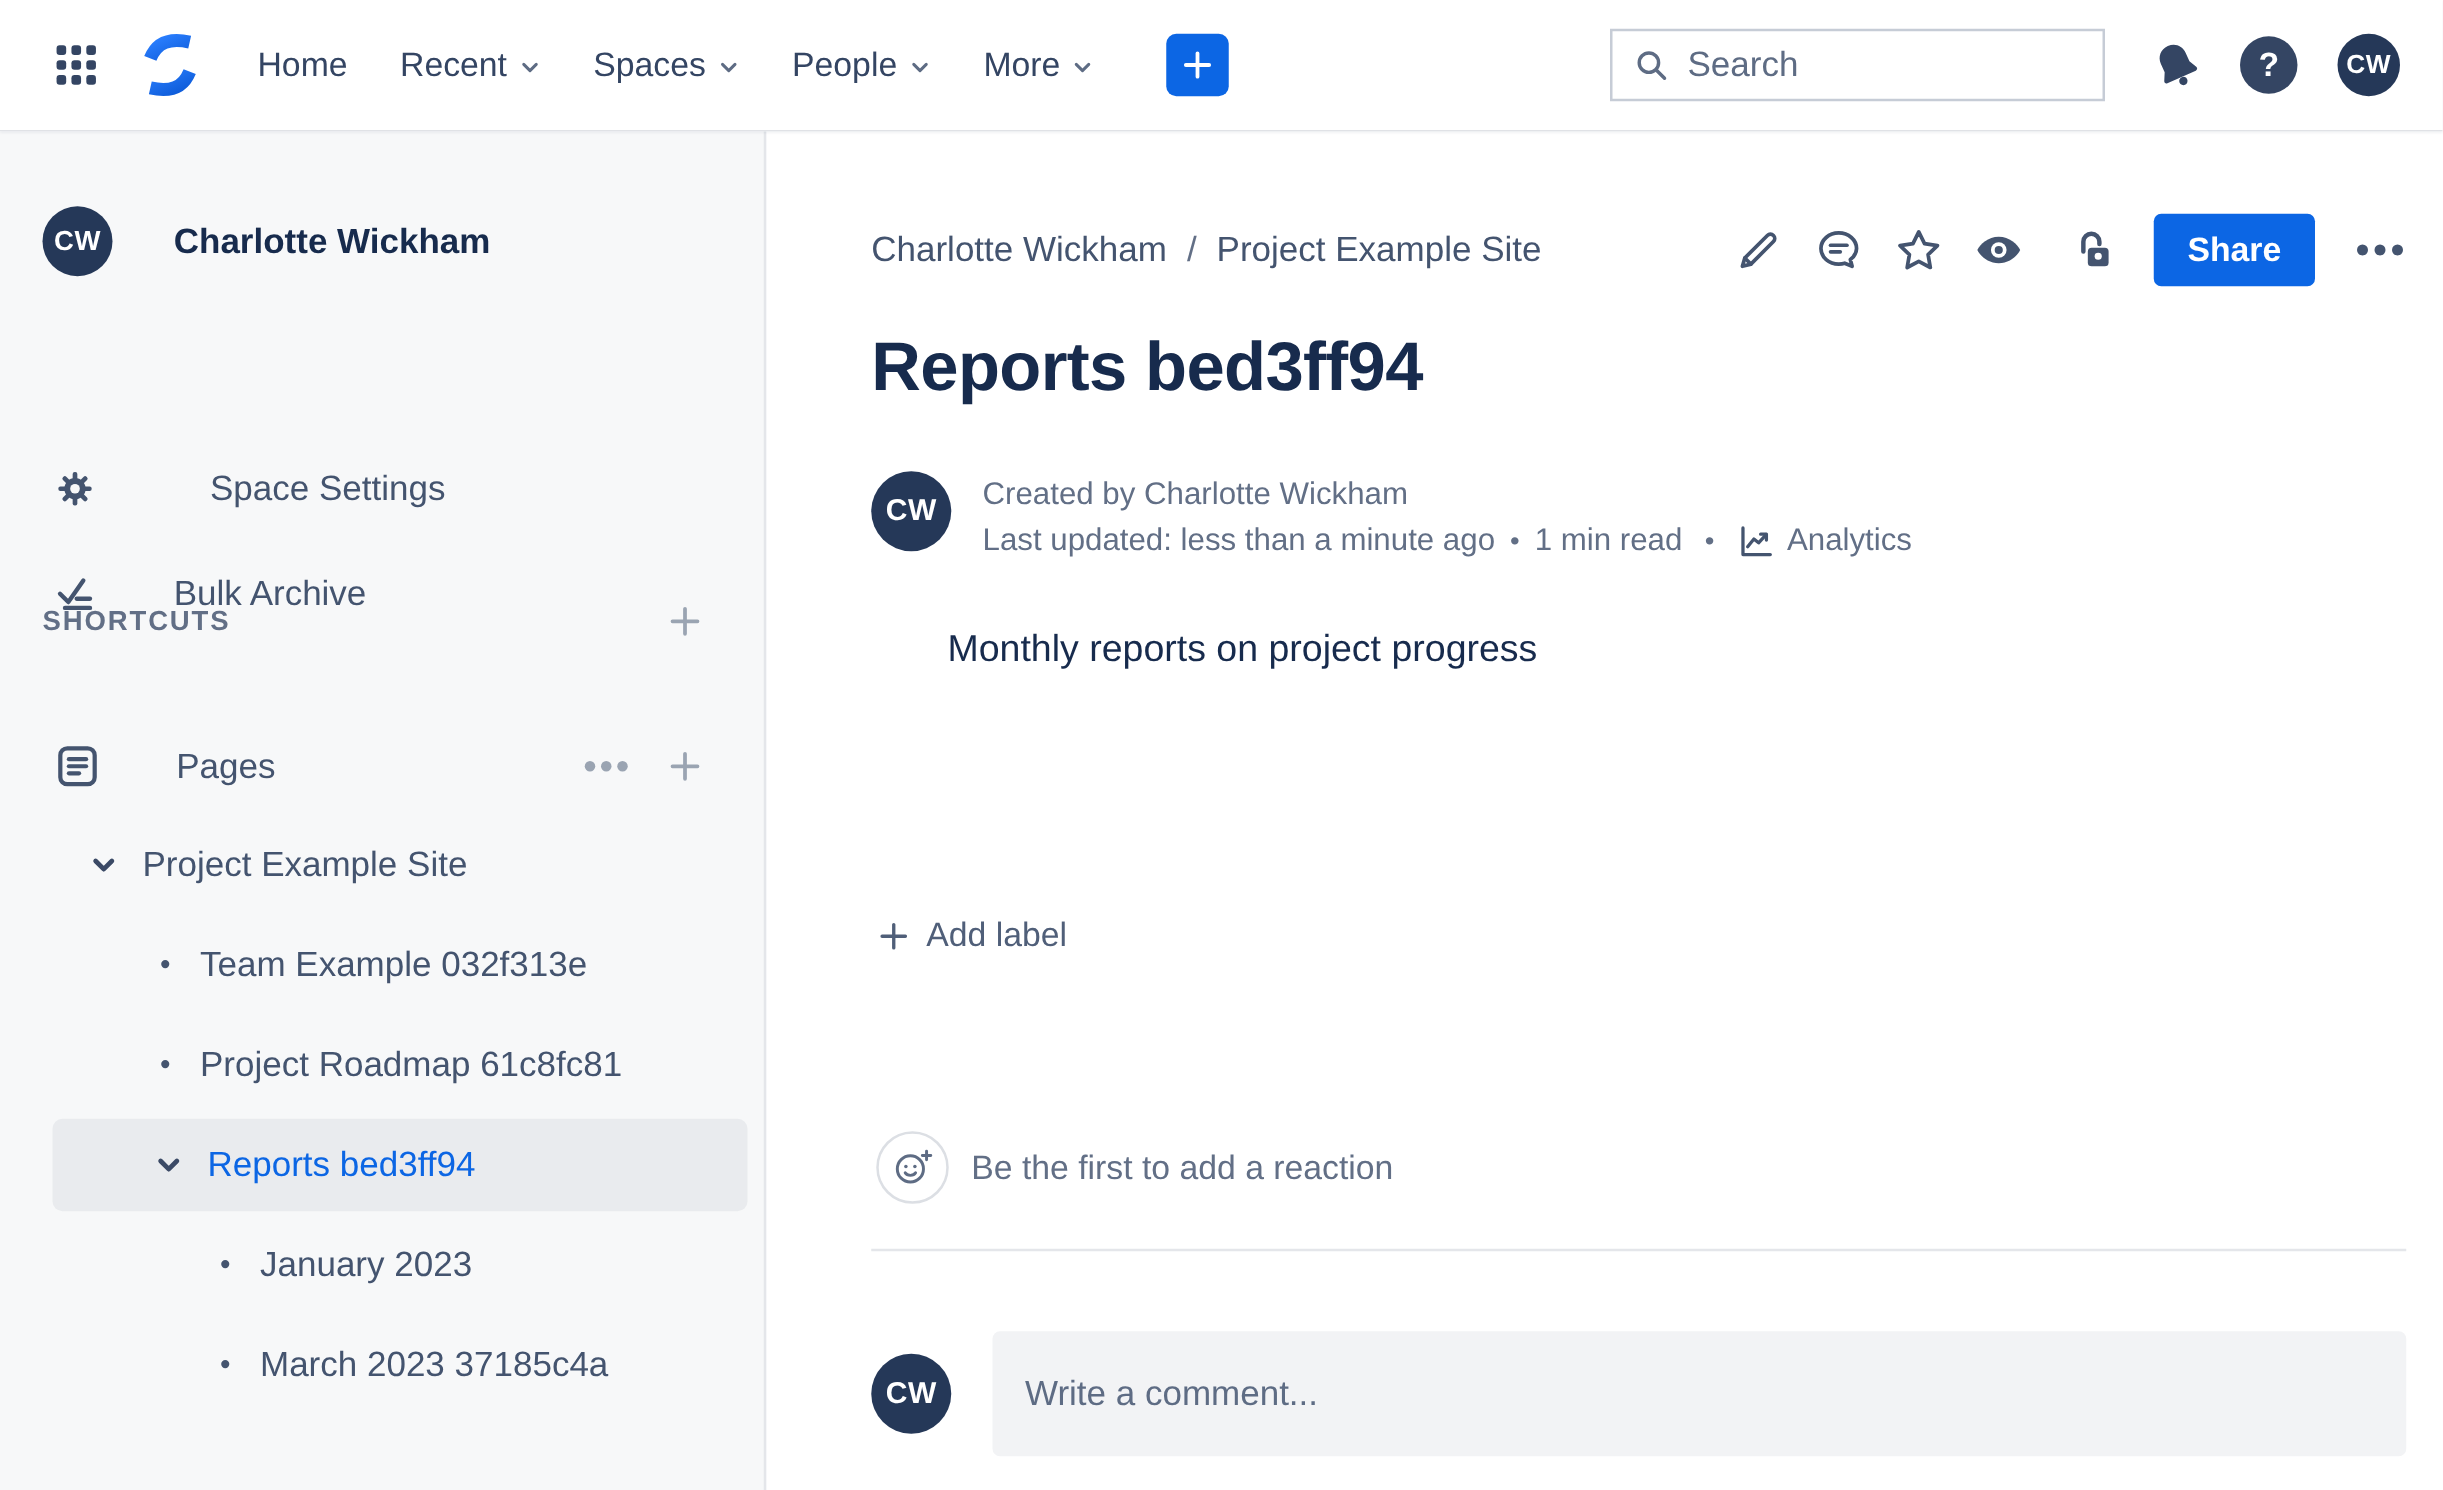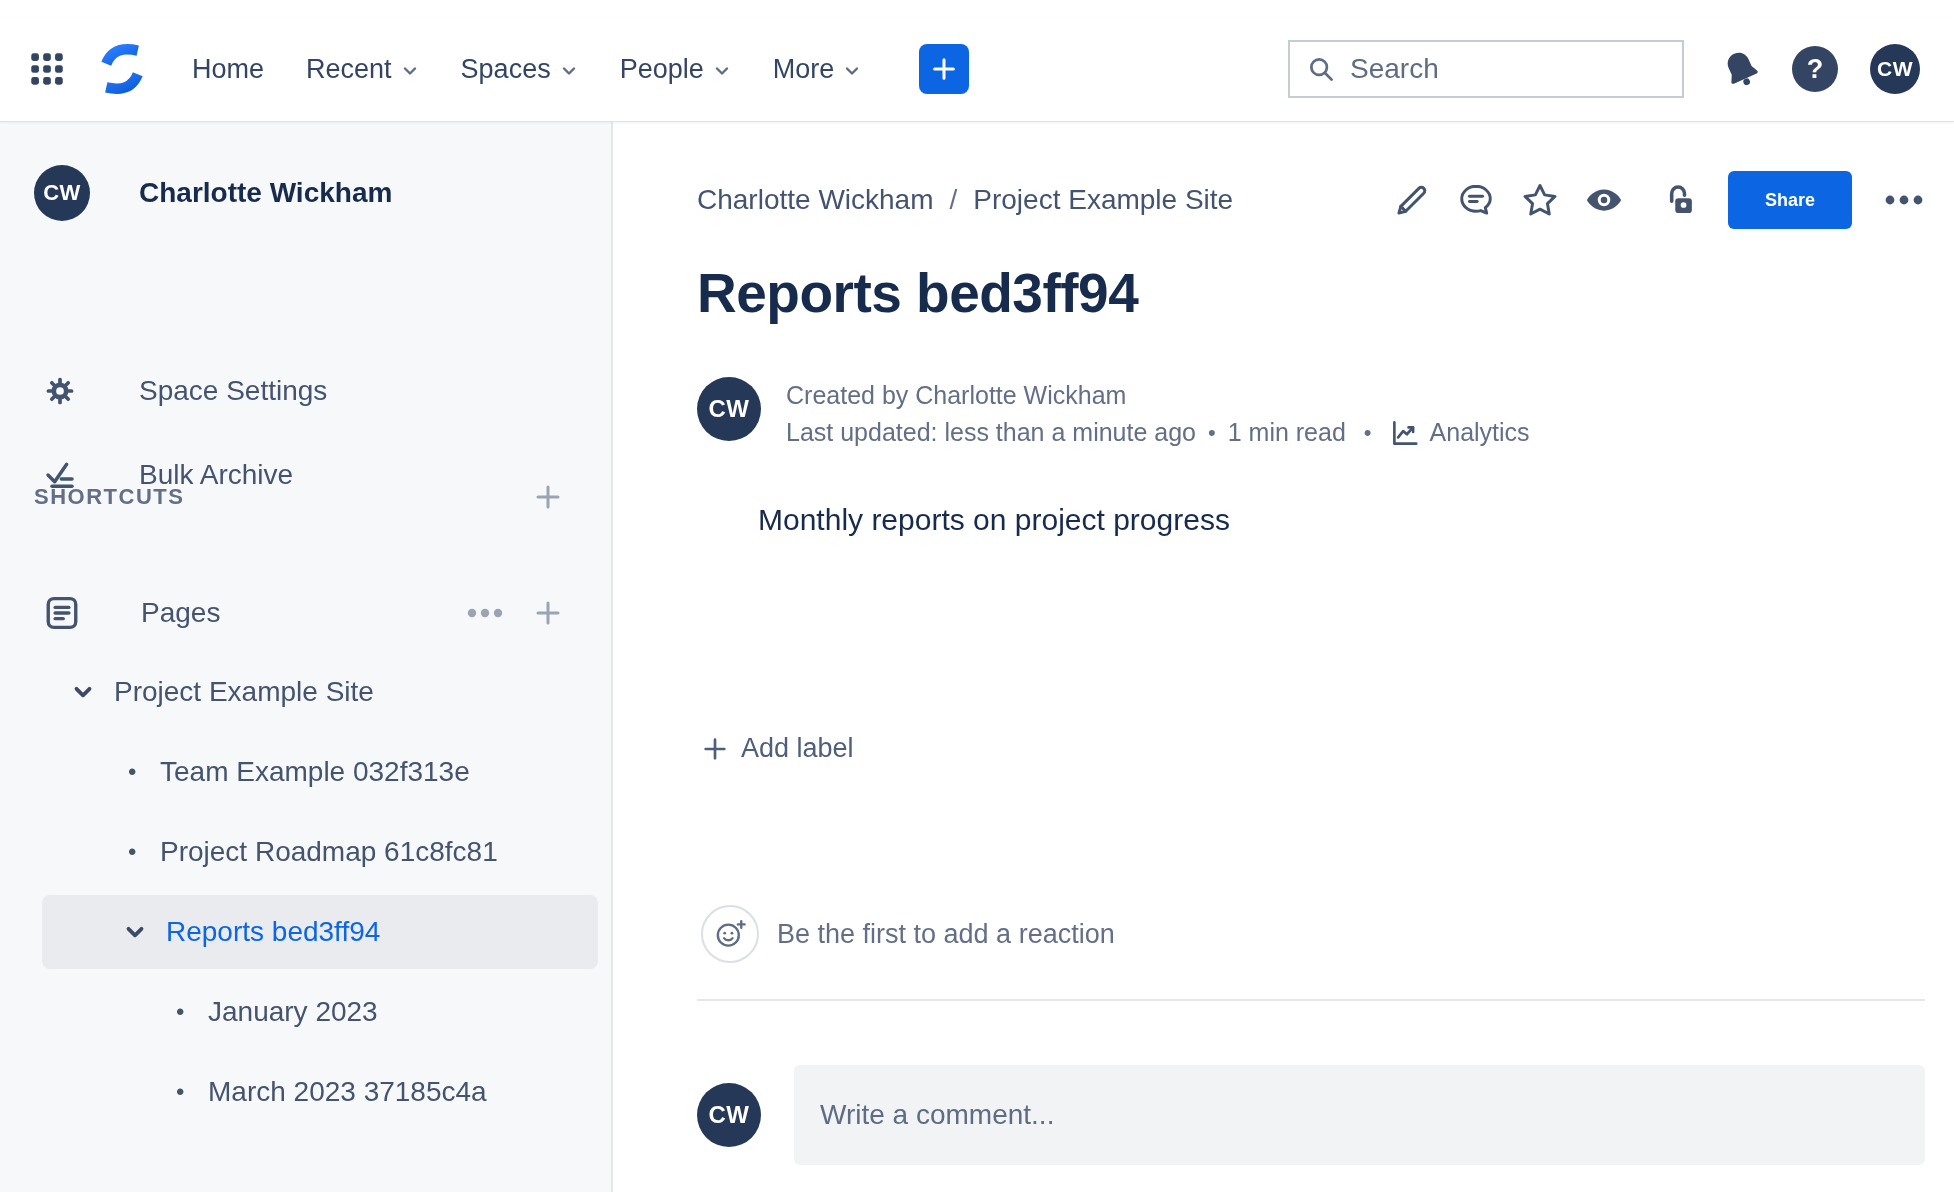--- a/index.html
+++ b/index.html
@@ -1,22 +1,22 @@
 <!DOCTYPE html>
 <html><head>
 <meta charset="utf-8">
 <style>
   * { margin:0; padding:0; box-sizing:border-box; }
   html,body { width:1954px; height:1192px; overflow:hidden; background:#fff;
               font-family:"Liberation Sans", sans-serif; }
   svg { display:block; }
 
   
-  .navbar { position:absolute; left:0; top:17px; width:1954px; height:105px; background:#fff;
-            display:flex; align-items:center; padding:0 34px 0 26px; z-index:5;
+  .navbar { position:absolute; left:0; top:0; width:1954px; height:105px; background:#fff;
+            display:flex; align-items:center; padding:0 34px 0 40px; z-index:5;
             border-bottom:1px solid #E0E2E6; box-shadow:0 1px 2px rgba(9,30,66,.06); }
   .icon-btn { display:flex; align-items:center; justify-content:center; cursor:pointer; background:none; border:none; }
   .nav-logo { margin-left:26px; }
   .nav-link { display:flex; align-items:center; margin-left:42px; font-size:27px; font-weight:500;
               color:#344563; cursor:pointer; white-space:nowrap; }
   .nav-link .chev { margin-left:9px; margin-top:4px; color:#5E6C84; }
   .create-btn { margin-left:58px; width:50px; height:50px; border-radius:8px; background:#0C66E4;
                 display:flex; align-items:center; justify-content:center; border:none; cursor:pointer; }
   .searchbox { margin-left:auto; width:396px; height:58px; border:2px solid #C6CCD6; border-radius:0;
                background:#fff; display:flex; align-items:center; padding:0 16px; }
@@ -58,22 +58,22 @@
   .trow.selected .tlbl { color:#0C66E4; font-weight:500; }
 
   
   .main { position:absolute; left:615px; top:105px; width:1339px; height:1087px; background:#fff; }
   .page-header { position:absolute; left:82px; right:28px; top:65px; height:60px; display:flex; align-items:center; }
   .breadcrumb { display:flex; align-items:center; font-size:28px; color:#44546F; }
   .crumb { cursor:pointer; white-space:nowrap; }
   .crumb-sep { margin:0 16px; color:#626F86; }
   .actions { margin-left:auto; display:flex; align-items:center; }
   .act-ic { width:44px; height:44px; margin-left:20px; color:#44546F; }
-  .share-btn { margin:0 26px; height:58px; padding:0 37px; background:#0C66E4; color:#fff; border:none;
-               border-radius:6px; font-size:18px; font-weight:700; cursor:pointer; font-family:inherit; }
+  .share-btn { margin:0 26px; height:58px; padding:0 27px; background:#0C66E4; color:#fff; border:none;
+               border-radius:6px; font-size:27px; font-weight:700; cursor:pointer; font-family:inherit; }
   .page-title { position:absolute; left:82px; top:156px; font-size:55px; font-weight:700; color:#172B4D;
                 letter-spacing:-.5px; }
   .byline { position:absolute; left:82px; top:272px; display:flex; }
   .byline .avatar { width:64px; height:64px; font-size:24px; }
   .byline-text { margin-left:25px; font-size:25px; color:#626F86; line-height:37px; }
   .byline-row2 { display:flex; }
   .byline-dot { margin:0 12px; font-size:22px; }
   .analytics { display:flex; align-items:center; cursor:pointer; color:#626F86; }
   .analytics .lbl { margin-left:10px; }
   .analytics svg { color:#44546F; }
@@ -192,21 +192,21 @@
 
 <nav class="sidebar">
 
   <div class="side-profile">
     <div class="avatar">
       <span>CW</span>
     </div>
     <span class="space-name">Charlotte Wickham</span>
   </div>
 
-  <div class="side-item" style="top:268px;">
+  <div class="side-item" style="top:268px;gap:29px;">
     <span>
       <svg width="32" height="32" viewBox="0 0 24 24">
         <g fill="#44546F">
           <rect x="10.6" y="2" width="2.8" height="20" rx="1.2"></rect>
           <rect x="10.6" y="2" width="2.8" height="20" rx="1.2" transform="rotate(45 12 12)"></rect>
           <rect x="10.6" y="2" width="2.8" height="20" rx="1.2" transform="rotate(90 12 12)"></rect>
           <rect x="10.6" y="2" width="2.8" height="20" rx="1.2" transform="rotate(135 12 12)"></rect>
           <circle cx="12" cy="12" r="6.4"></circle>
         </g>
         <circle cx="12" cy="12" r="2.9" fill="#F7F8F9"></circle>

